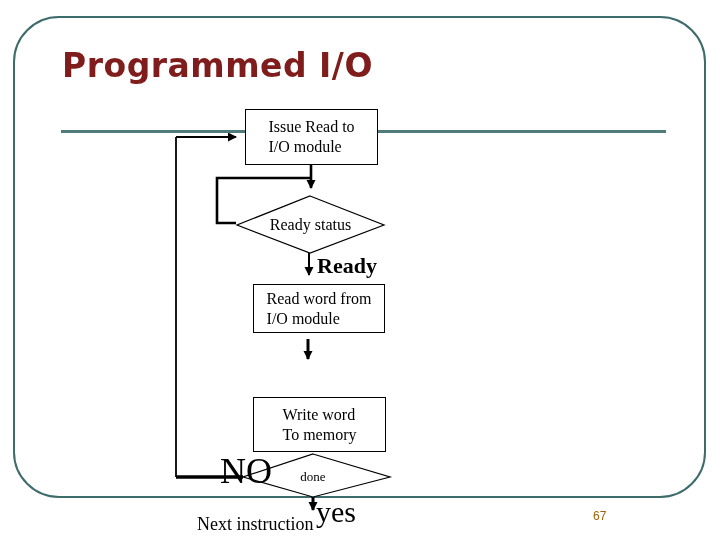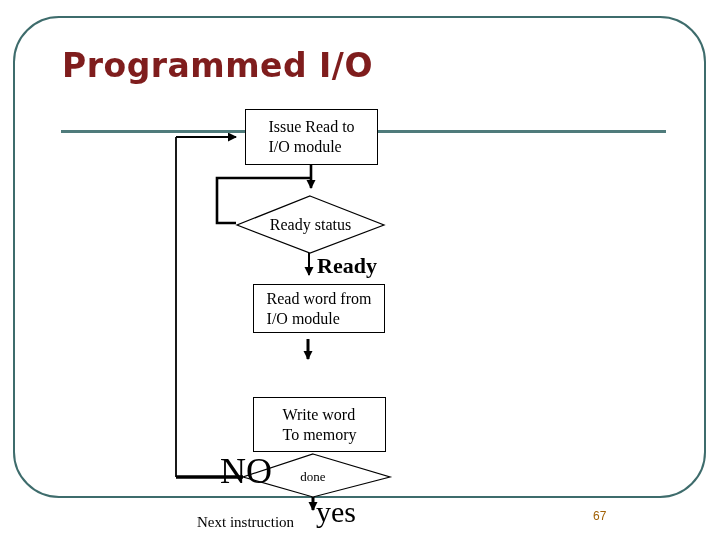--- a/index.html
+++ b/index.html
@@ -57,21 +57,21 @@
   #box-issue { left: 245px; top: 109px; width: 133px; height: 56px; }
   #box-read  { left: 253px; top: 284px; width: 132px; height: 49px; }
   #box-write { left: 253px; top: 368px; width: 133px; height: 55px; margin-top: 29px; }
 
   .flow-label { z-index: 5; white-space: nowrap; }
   #label-check { left: 237px; top: 216px; width: 147px; text-align: center; font-size: 16px; }
   #label-done  { left: 243px; top: 469px; width: 140px; text-align: center; font-size: 13px; }
   #label-ready { left: 317px; top: 253px; font-size: 22px; font-weight: bold; }
   #label-no    { left: 220px; top: 450px; font-size: 36px; }
   #label-yes   { left: 316px; top: 495px; font-size: 30px; }
-  #label-next  { left: 197px; top: 514px; font-size: 15px; }
+  #label-next  { left: 197px; top: 514px; font-size: 18px; }
 
   #page-number {
     left: 593px; top: 509px;
     font-family: "Liberation Sans", sans-serif;
     font-size: 12px;
     color: #a16207;
     z-index: 2;
   }
 </style>
 </head>

